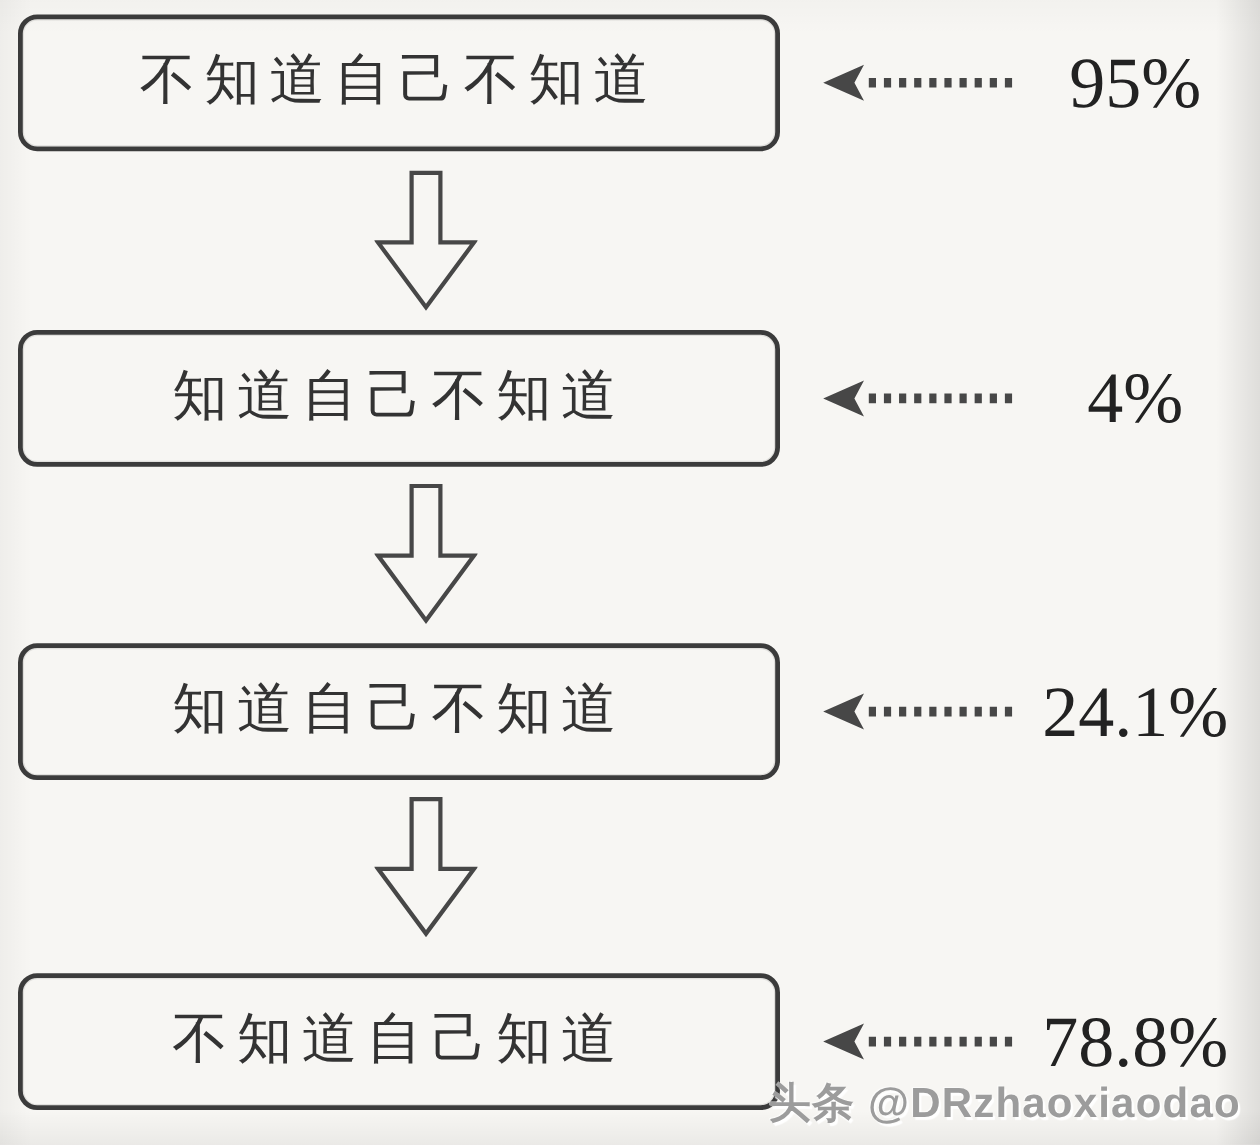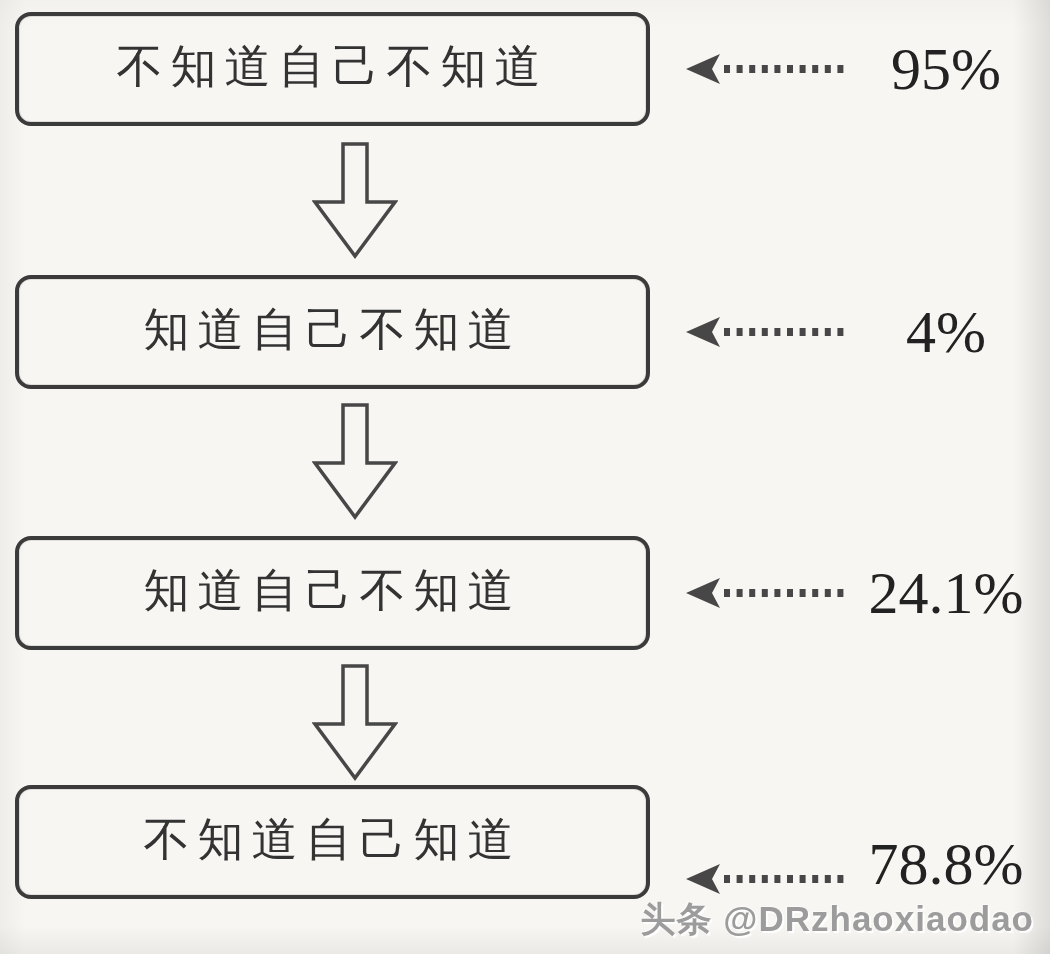--- a/index.html
+++ b/index.html
@@ -80,21 +80,21 @@
     font-size:35px;
     letter-spacing:1px;
     color:var(--watermark-gray);
     text-shadow:2px 2px 1px #ffffff, -1px -1px 0 rgba(255,255,255,0.55);
     white-space:nowrap;
   }
   
   #row-0{top:12px;}
   #row-1{top:275px;}
   #row-2{top:536px;}
-  #row-3{top:785px;align-items:flex-end;}
+  #row-3{top:811px;}
   #down-arrow-0{top:141px;}
   #down-arrow-1{top:402px;}
   #down-arrow-2{top:663px;}
 </style>
 </head>
 <body>
 
 <div class="canvas">
 
   <div class="stage-row" id="row-0">

